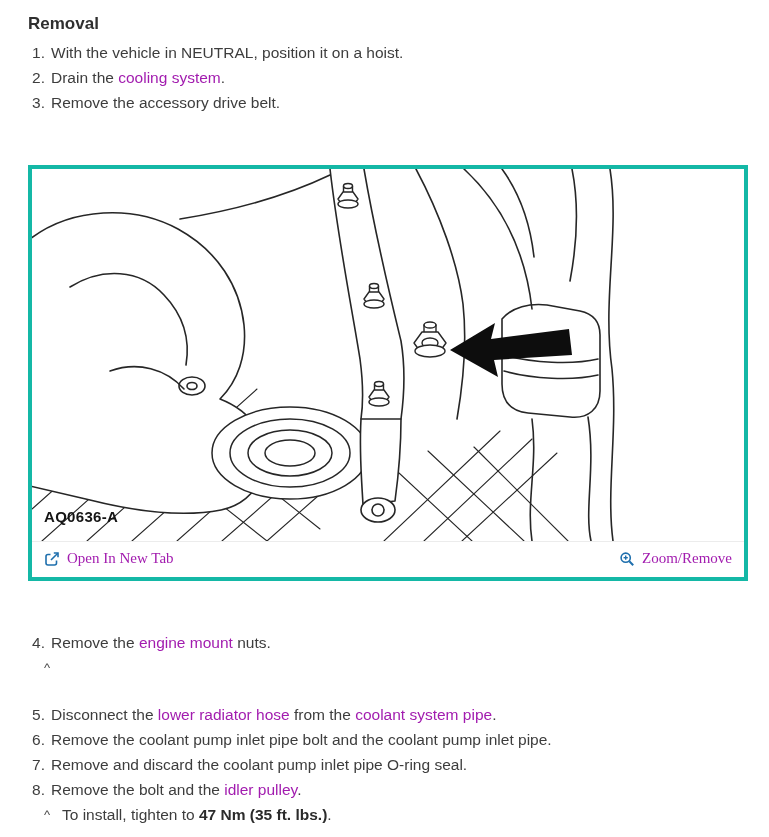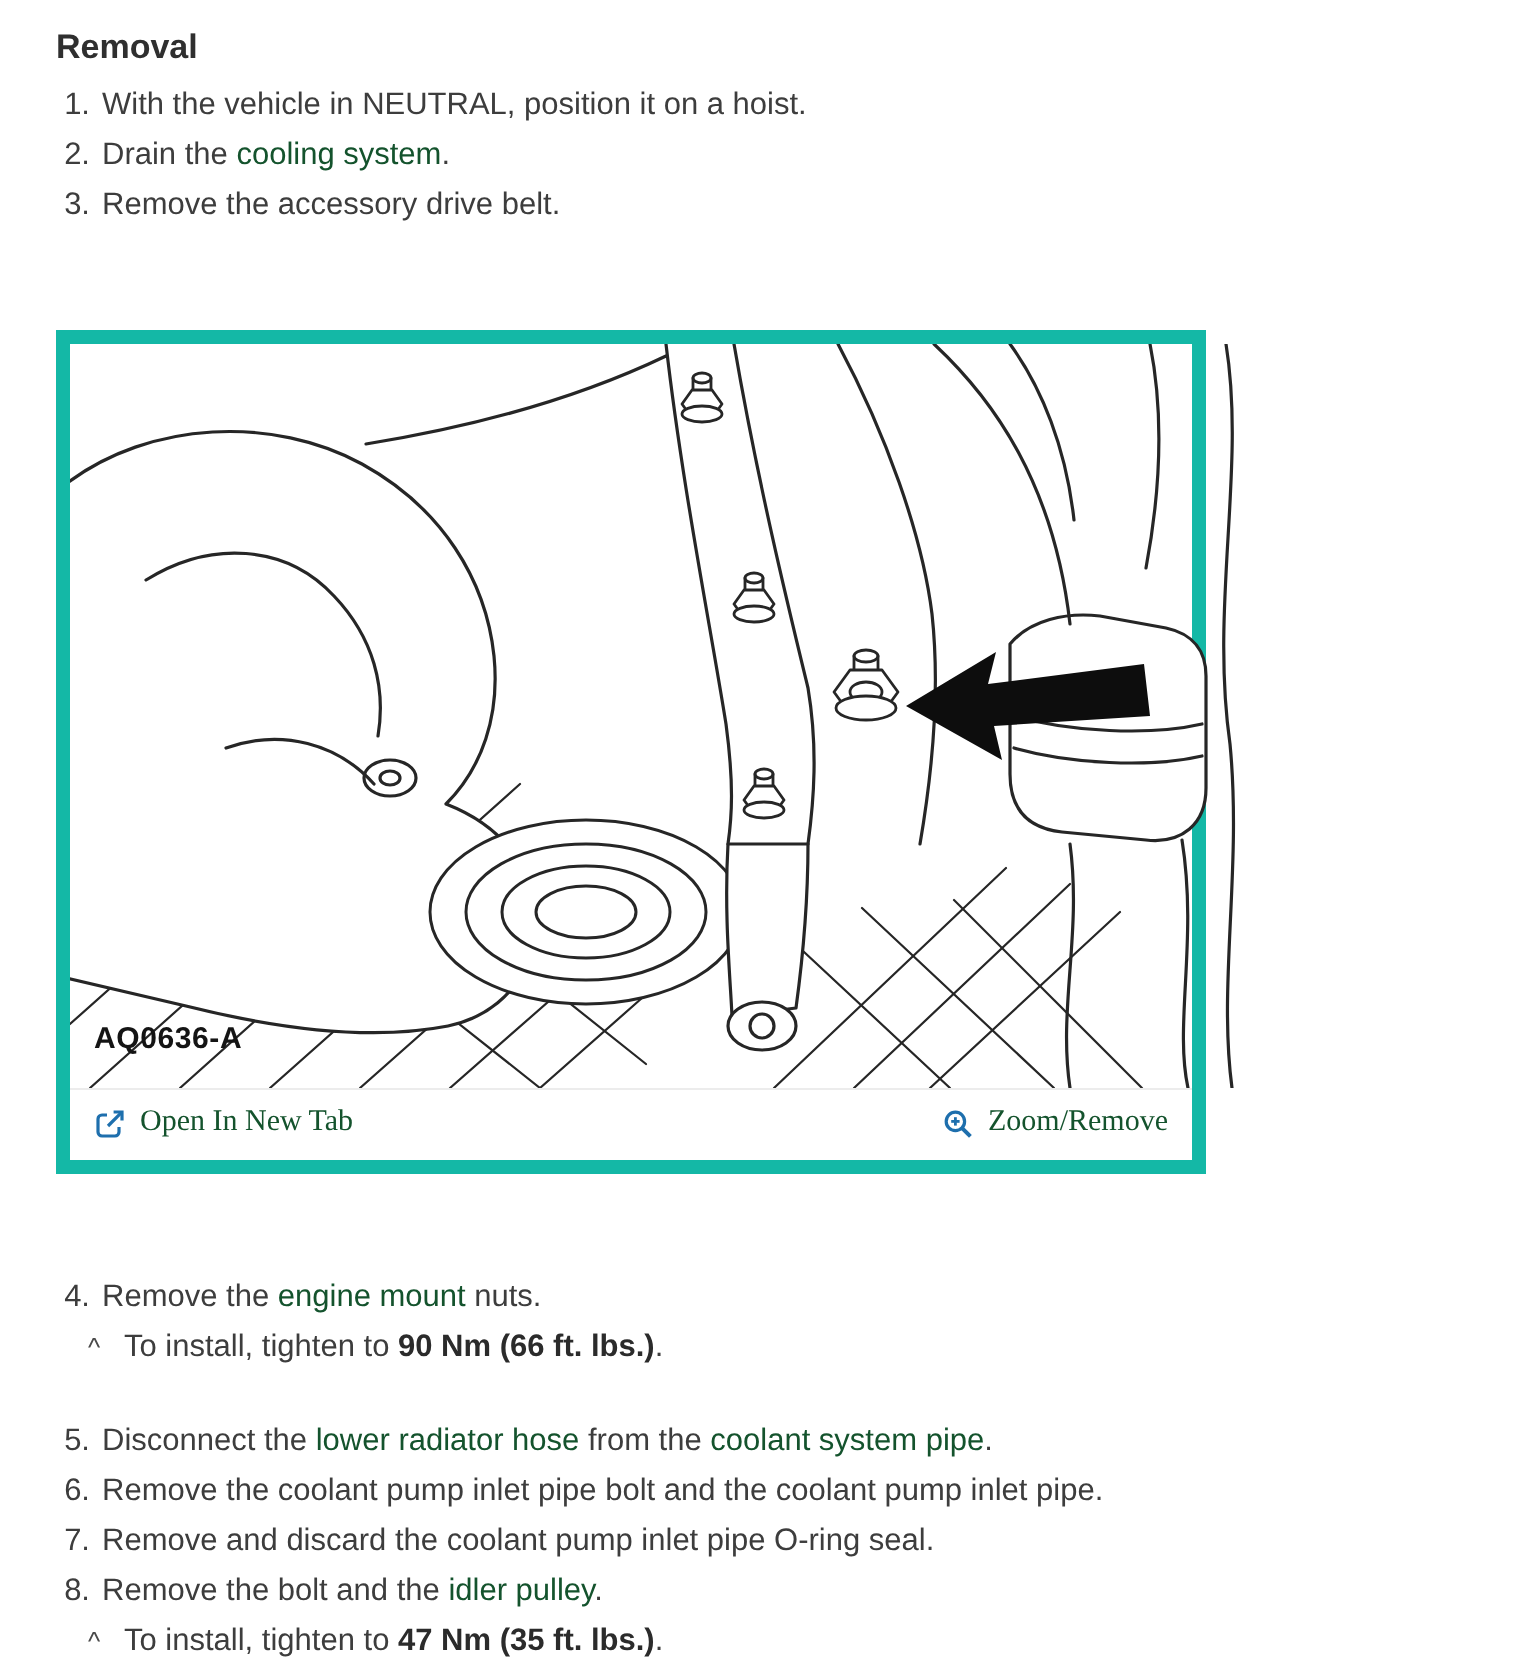--- a/index.html
+++ b/index.html
@@ -7,24 +7,24 @@
   body { font-family:"Liberation Sans", sans-serif; color:#3d3d3d; }
   .page { padding:14px 0 0 28px; }
 
   .title { font-size:17px; font-weight:700; color:#2f2f2f; line-height:20px; margin-bottom:6px; }
 
   .steps { font-size:15.5px; }
   .step, .note { display:flex; line-height:25px; }
   .num { width:17px; text-align:right; margin-right:6px; flex:none; }
   .note { padding-left:16px; }
   .note .marker { width:10px; margin-right:8px; flex:none; color:#4a4a4a; font-size:13px; }
-  a { color:#14532d; text-decoration:none; cursor:pointer; }
+  a { color:#a21caf; text-decoration:none; cursor:pointer; }
   strong { color:#2b2b2b; font-weight:700; }
 
-  .figure { width:575px; border:7px solid #14b8a6; margin-top:50px; background:#fff; }
+  .figure { width:720px; border:4px solid #14b8a6; margin-top:50px; background:#fff; }
   .fig-image { position:relative; height:372px; }
   .diagram { display:block; width:594px; height:372px; }
   .fig-label { position:absolute; left:12px; bottom:16px; font-weight:700; font-size:15px; color:#141414; letter-spacing:0.3px; }
   .fig-footer { display:flex; justify-content:space-between; align-items:center; padding:8px 12px 10px 12px; border-top:1px solid #ececec; }
   .fig-link { display:inline-flex; align-items:center; gap:7px; font-size:15px;font-family:Liberation Serif, serif; }
   .fig-link svg { display:block; }
 
   .group-mid { margin-top:49px; }
   .group-bottom { margin-top:22px; }
 </style>
@@ -167,21 +167,20 @@
     </div>
   </div>
 
   <div class="steps group-mid">
       <div class="step">
         <span class="num">4.</span>
         <span class="body"><span>Remove the </span><a href="#">engine mount</a><span> nuts.</span></span>
       </div>
       <div class="note">
         <span class="marker">^</span>
-        <span class="body"><span>To install, tighten to </span><strong>90 Nm (66 ft. lbs.)</strong><span>.</span></span>
       </div>
     </div>
 
   <div class="steps group-bottom">
       <div class="step">
         <span class="num">5.</span>
         <span class="body"><span>Disconnect the </span><a href="#">lower radiator hose</a><span> from the </span><a href="#">coolant system pipe</a><span>.</span></span>
       </div>
       <div class="step">
         <span class="num">6.</span>

